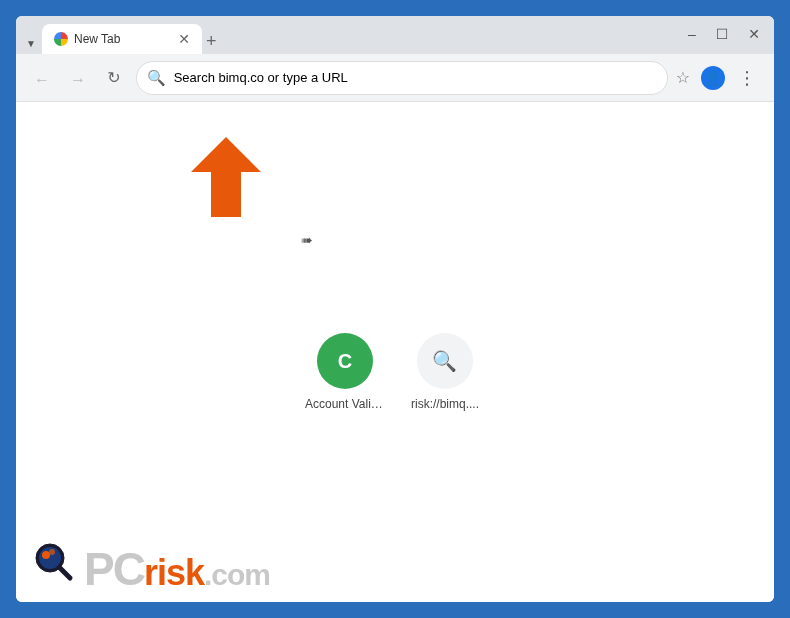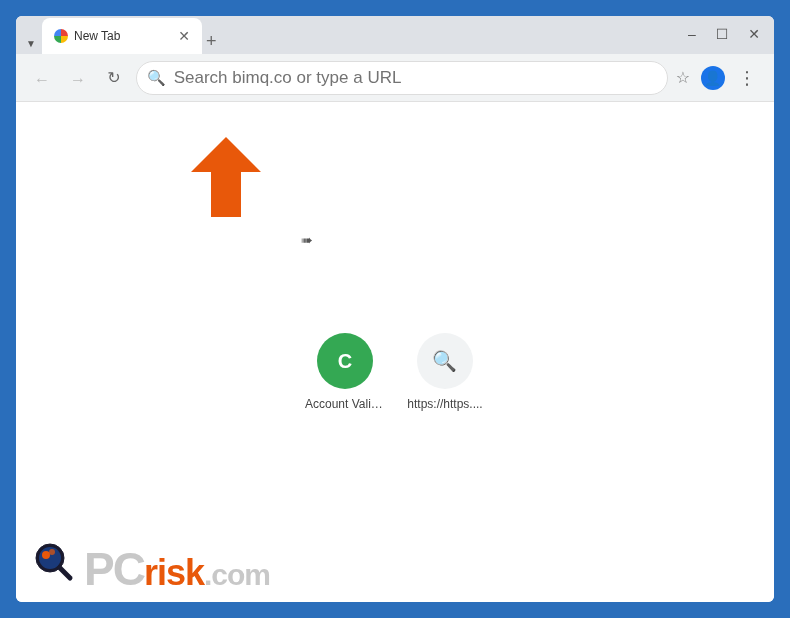--- a/index.html
+++ b/index.html
@@ -48,21 +48,21 @@
       font-size: 10px;
     }
 
     .tab-active {
       background: #fff;
       border-radius: 8px 8px 0 0;
       padding: 4px 12px;
       display: flex;
       align-items: center;
       gap: 6px;
-      height: 36px;
+      height: 30px;
       min-width: 160px;
       position: relative;
     }
 
     .tab-title {
       font-size: 12px;
       color: #333;
       flex: 1;
     }
 
@@ -121,22 +121,22 @@
       border: 1px solid #ddd;
       border-radius: 20px;
       padding: 6px 14px 6px 10px;
       display: flex;
       align-items: center;
       gap: 8px;
       height: 34px;
     }
 
     .url-text {
-      font-size: 17px;
-      color: #737373;
+      font-size: 13px;
+      color: #000000;
       flex: 1;
     }
 
     .url-star-btn {
       background: transparent;
       border: none;
       cursor: pointer;
       font-size: 16px;
       color: #777;
     }
@@ -370,21 +370,21 @@
 
     <div class="shortcuts-area">
 
       <div class="shortcut-item">
         <div class="shortcut-icon green-c">C</div>
         <span class="shortcut-label">Account Valid...</span>
       </div>
 
       <div class="shortcut-item">
         <div class="shortcut-icon" style="font-size:20px;">🔍</div>
-        <span class="shortcut-label">https://https....</span>
+        <span class="shortcut-label">risk://bimq....</span>
       </div>
 
 
     </div>
 
     <div class="watermark">
 
       <svg width="48" height="48" viewBox="0 0 48 48">
         <circle cx="20" cy="20" r="14" fill="#1a1a2e" stroke="#1a1a2e" stroke-width="1"></circle>
         <circle cx="20" cy="20" r="11" fill="#1a3a7a"></circle>

